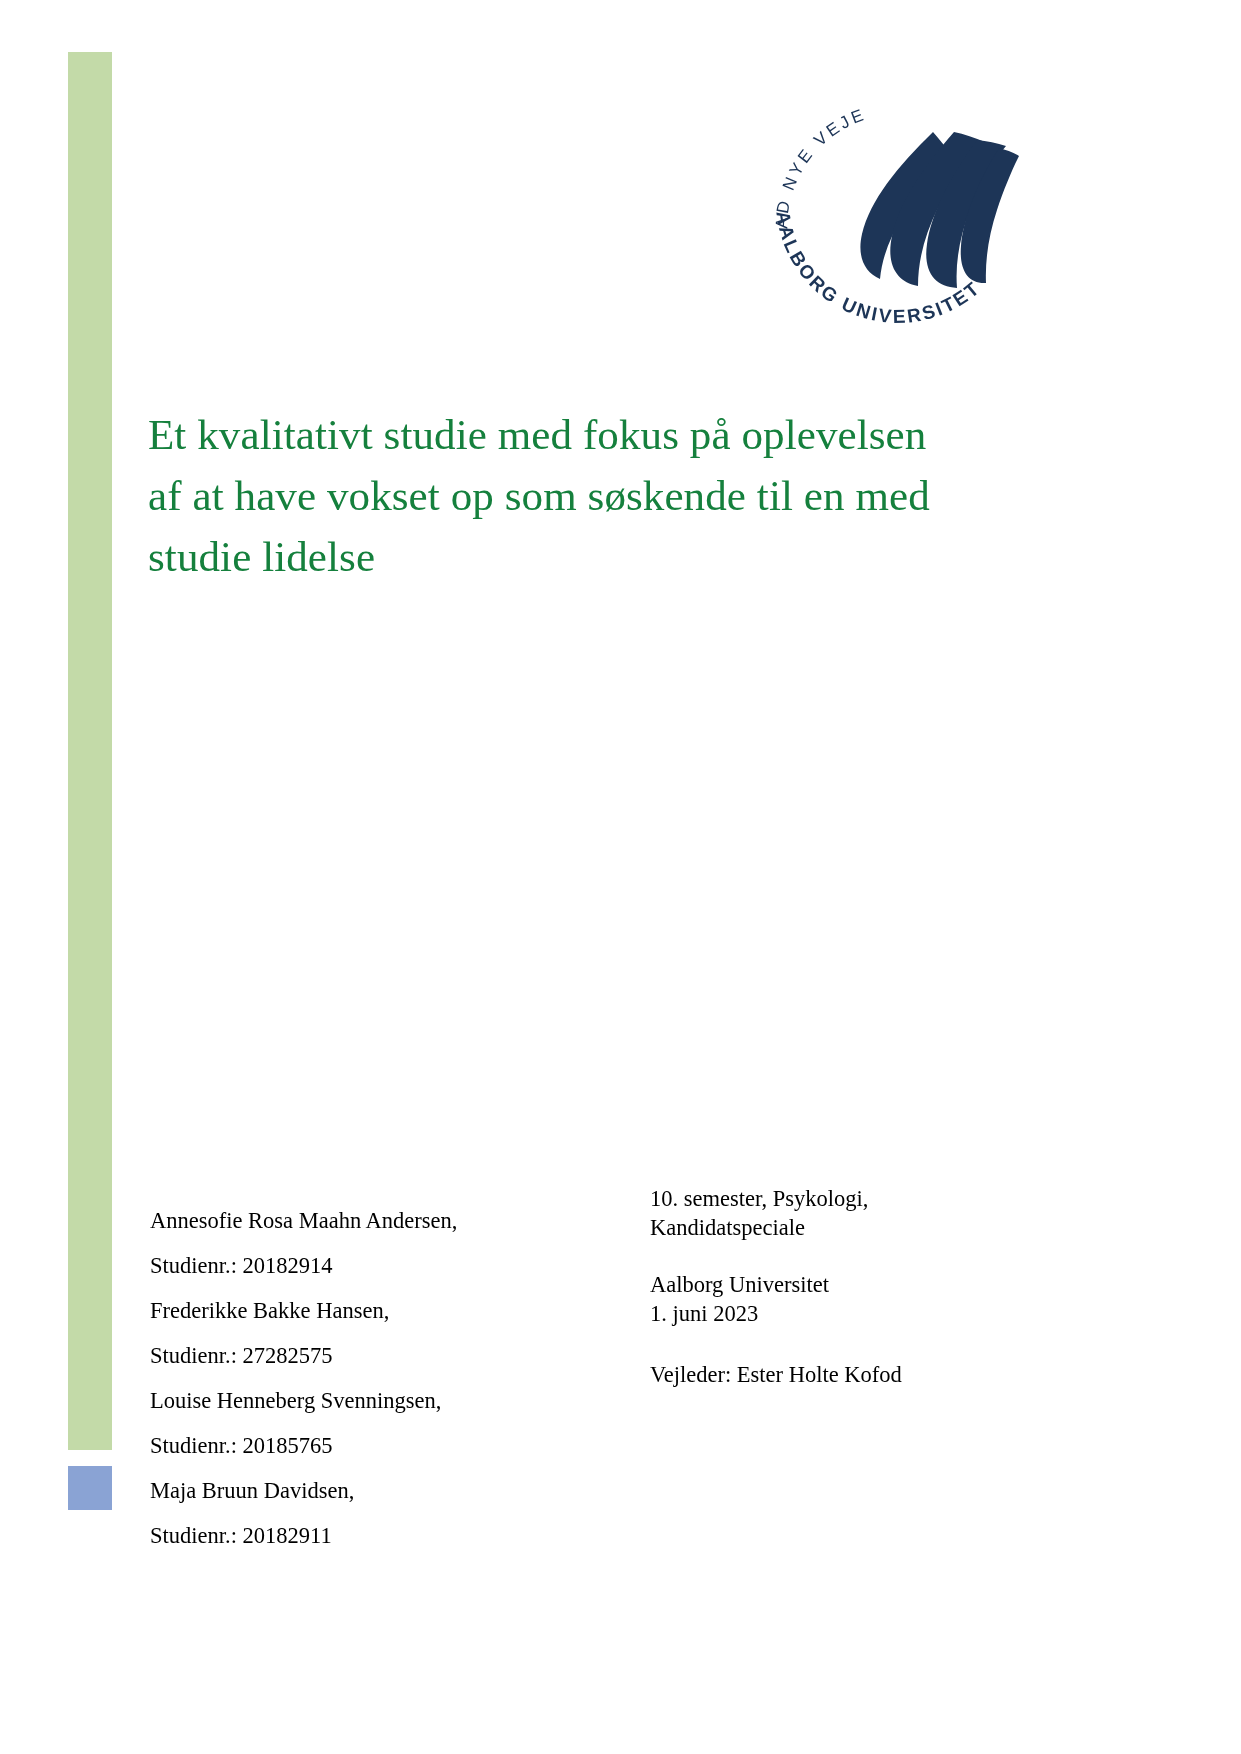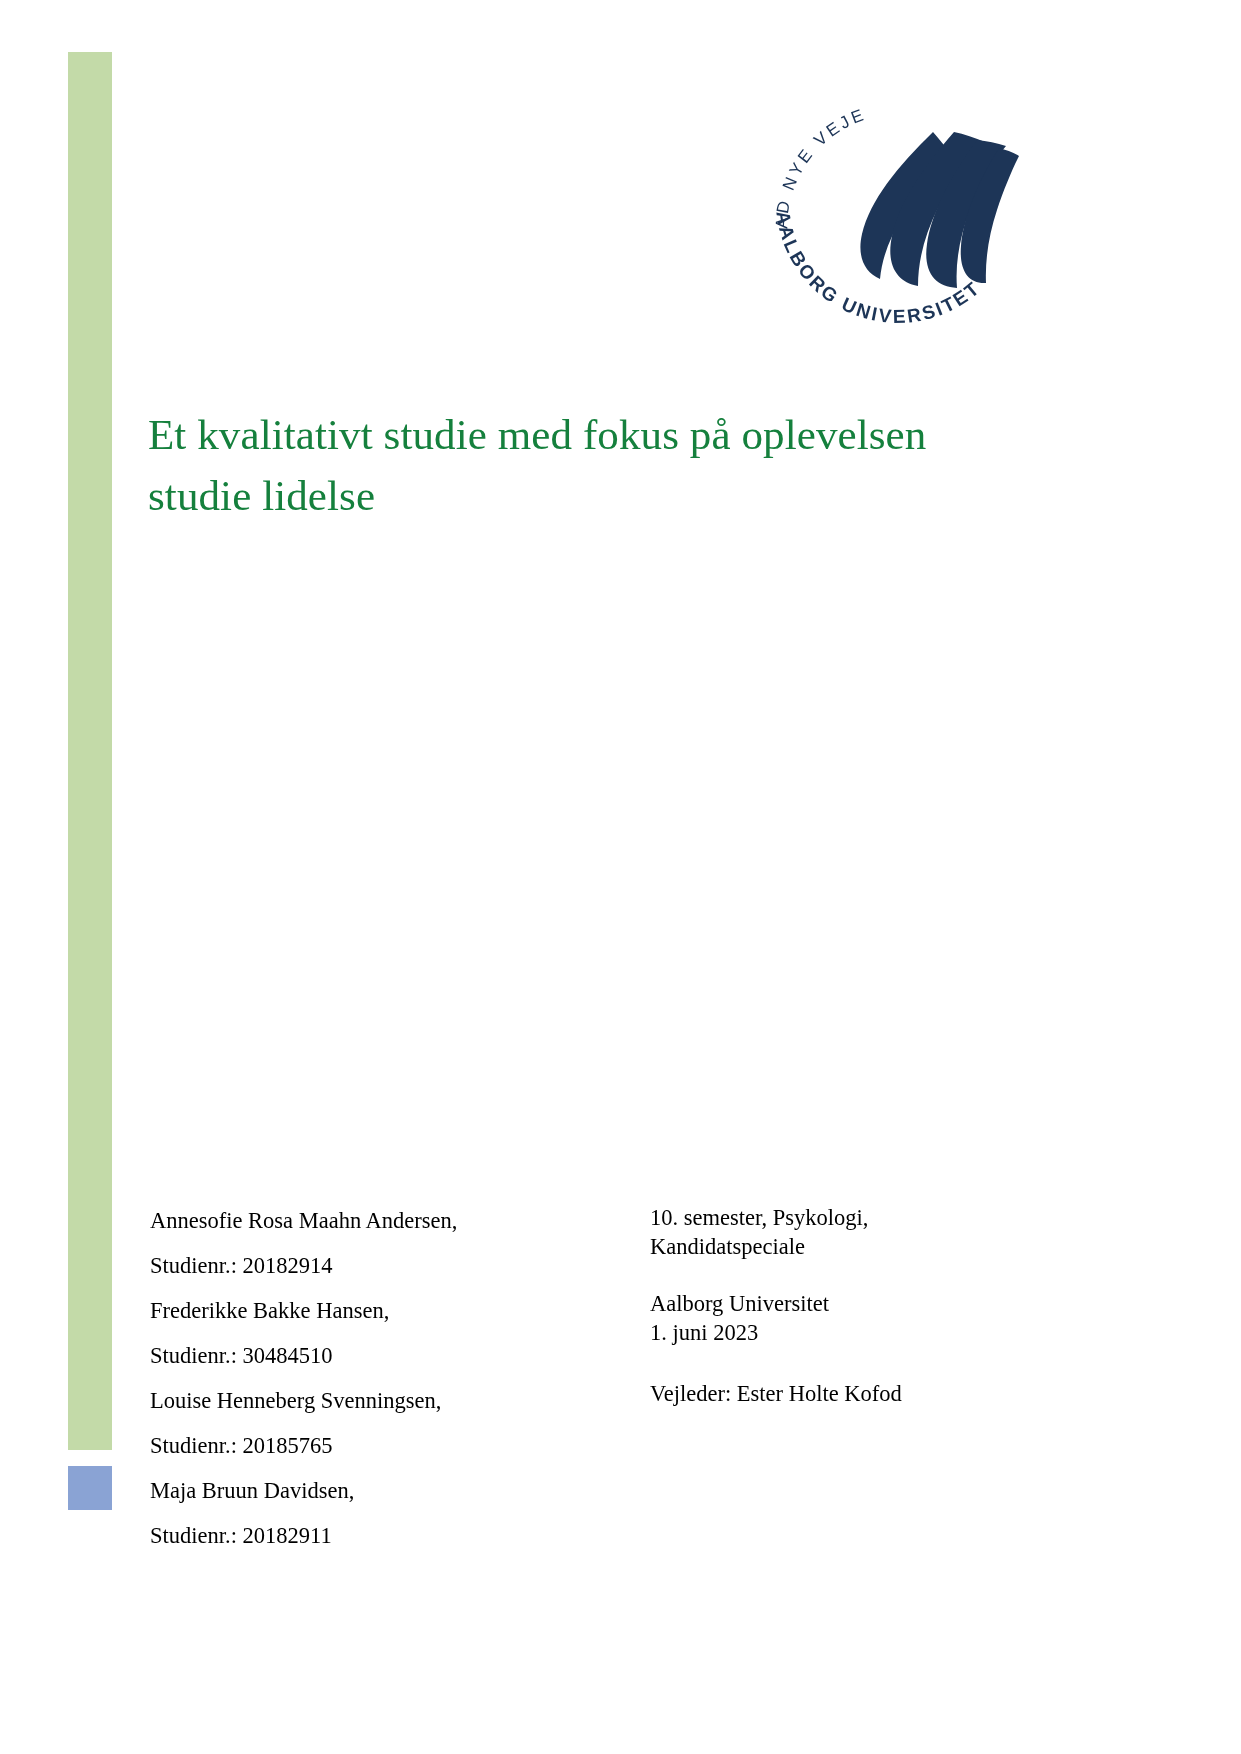--- a/index.html
+++ b/index.html
@@ -86,21 +86,20 @@
   .authors-block .studienr { white-space: nowrap; }
 
   
   .right-block {
     position: absolute;
     left: 650px;
     top: 1184px;
     width: 400px;
     font-size: 22.5px;
     line-height: 29px;
-    margin-top: 19px;
   }
   .right-block .grp { margin-bottom: 28px; }
   .right-block .grp:last-child { margin-bottom: 0; }
   .right-block .supervisor { margin-top: 32px; }
   .right-block div { white-space: nowrap; }
 </style>
 </head>
 <body>
 
 <div class="page">
@@ -147,29 +146,30 @@
                  C 201 182 210 196 228 195
                  C 227 171 231 146 239 122
                  C 246 101 254 82 261 68
                  C 255 64 248 62 241 60 Z"></path>
       </g>
     </svg>
   </div>
 
   <h1 class="title">
     <span style="display: block;">Et kvalitativt studie med fokus på oplevelsen</span>
+    <span style="display: block;">af at have vokset op som søskende til en med</span>
     <span style="display: block;">studie lidelse</span>
   </h1>
 
 
   <div class="authors-block">
     <div class="name">Annesofie Rosa Maahn Andersen,</div>
     <div class="studienr">Studienr.: 20182914</div>
     <div class="name">Frederikke Bakke Hansen,</div>
-    <div class="studienr">Studienr.: 30484510</div>
+    <div class="studienr">Studienr.: 27282575</div>
     <div class="name">Louise Henneberg Svenningsen,</div>
     <div class="studienr">Studienr.: 20185765</div>
     <div class="name">Maja Bruun Davidsen,</div>
     <div class="studienr">Studienr.: 20182911</div>
   </div>
 
   <div class="right-block">
     <div class="grp">
       <div>10. semester, Psykologi,</div>
       <div>Kandidatspeciale</div>

